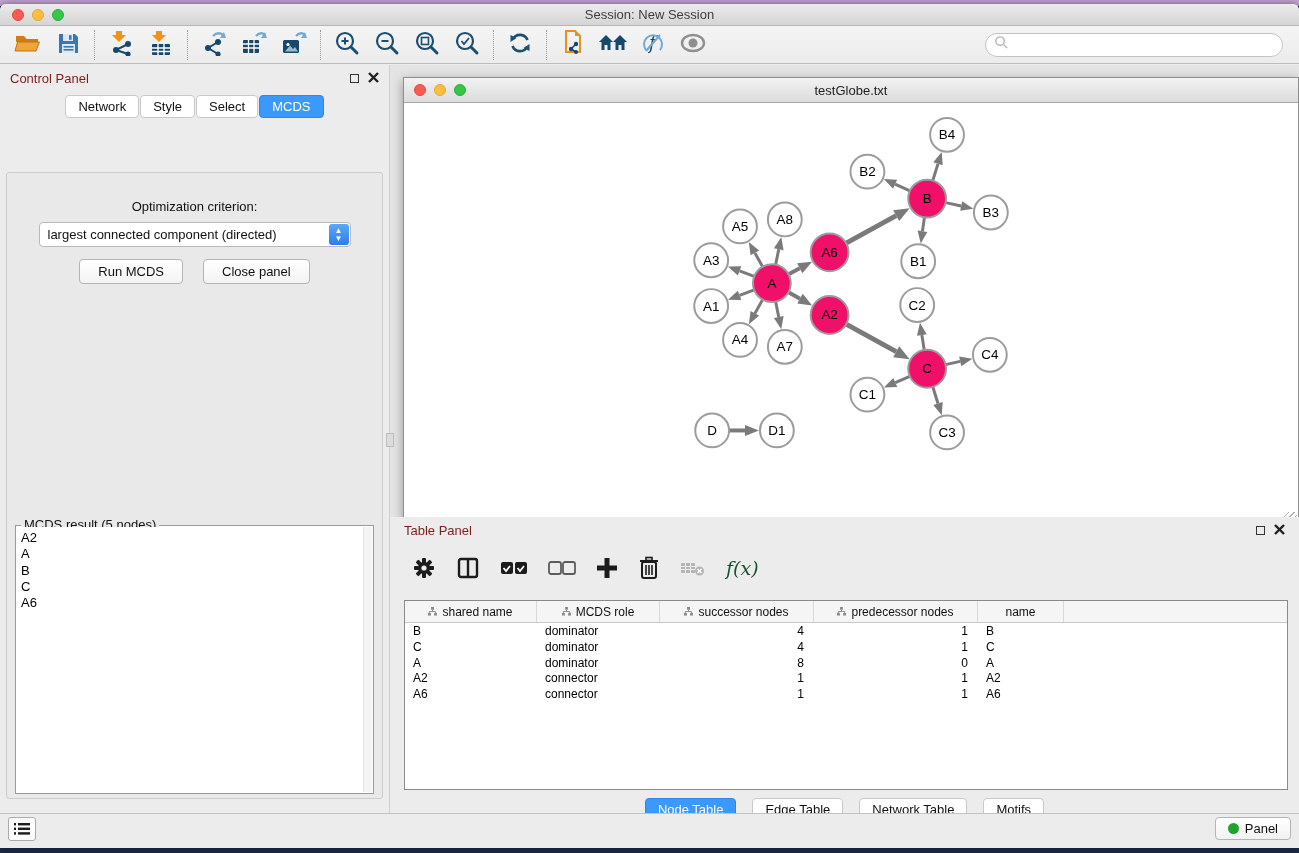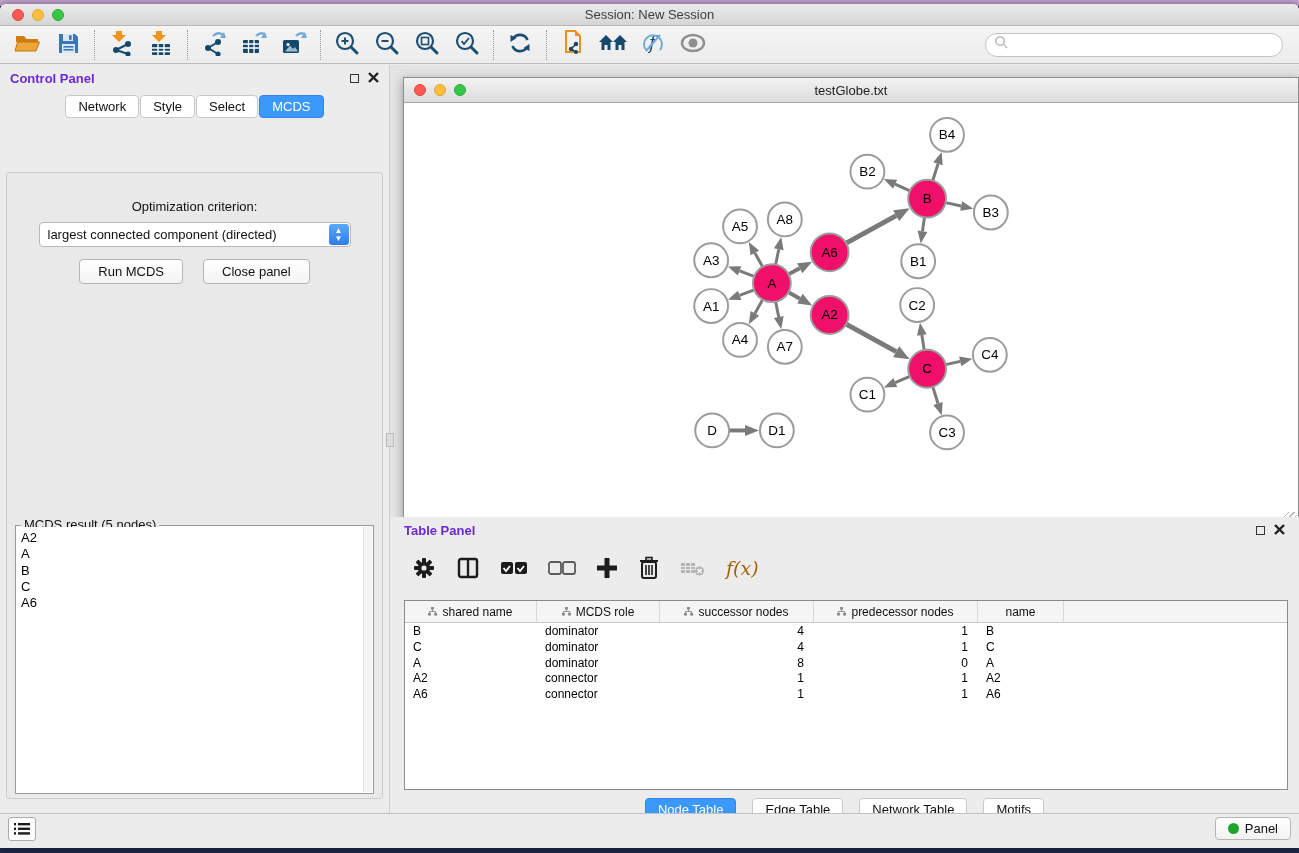--- a/index.html
+++ b/index.html
@@ -23,21 +23,21 @@
   .tsep { width:1px; height:30px; border-left:1px dotted #9a9a9a; margin:0 6px; }
   .searchbox { margin-left:auto; margin-right:8px; width:298px; height:24px; background:#fff; border:1px solid #c3c3c3; border-radius:13px; display:flex; align-items:center; padding-left:8px; }
   .searchbox svg { opacity:.55; }
 
   
   .main { position:absolute; top:61px; left:0; right:0; bottom:35px; display:flex; }
 
   
   .cpanel { width:390px; background:#ececec; position:relative; border-right:1px solid #cfcfcf; }
   .panel-head { height:26px; display:flex; align-items:center; padding:0 10px; }
-  .panel-head .ptitle { font-size:13px; color:#6d28d9;font-weight:bold; }
+  .panel-head .ptitle { font-size:13px; color:#7f1d1d; }
   .panel-head .pbtns { margin-left:auto; display:flex; gap:9px; align-items:center; }
   .float-box { width:9px; height:9px; border:1.5px solid #333; display:inline-block; }
   .cp-tabs { display:flex; justify-content:center; gap:1px; position:relative; z-index:2; margin-top:4px; }
   .cp-tab { background:#fff; border:1px solid #c9c9c9; font-size:13px; padding:3px 12px; border-radius:4px; color:#111; }
   .cp-tab.active { background:#3b99fc; border-color:#2f86e8; color:#fff; }
   .cp-body { position:absolute; top:107px; left:6px; right:6px; bottom:14px; background:#e9e9e9; border:1px solid #cccccc; border-radius:3px; }
   .opt-label { text-align:center; font-size:13px; color:#111; margin-top:26px; }
   .dropdown { margin:8px auto 0; width:312px; height:25px; background:#fff; border:1px solid #b9b9b9; border-radius:4px; display:flex; align-items:center; position:relative; }
   .dropdown .dval { font-size:13px; padding-left:8px; color:#111; white-space:nowrap; }
   .stepper { position:absolute; right:1px; top:1px; bottom:1px; width:20px; border-radius:3px; background:linear-gradient(#5aa9f7,#2d7de9); display:flex; flex-direction:column; align-items:center; justify-content:center; gap:1px; }
@@ -72,21 +72,21 @@
   .td.num { text-align:right; padding-right:10px; }
   .tp-tabs { position:absolute; left:0; right:0; top:281px; display:flex; justify-content:center; gap:16px; }
   .tp-tab { background:#fff; border:1px solid #c9c9c9; font-size:13px; padding:3px 12px; border-radius:4px; color:#111; }
   .tp-tab.active { background:#3b99fc; border-color:#2f86e8; color:#fff; }
 
   
   .statusbar { position:absolute; bottom:5px; left:0; width:1299px; height:30px; background:#ececec; border-top:1px solid #c2c2c2; display:flex; align-items:center; padding:0 8px; }
   .listbtn { width:28px; height:24px; background:#fdfdfd; border:1px solid #ababab; border-radius:3px; display:flex; align-items:center; justify-content:center; }
   .membtn { margin-left:auto; height:23px; background:linear-gradient(#ffffff,#f2f2f2); border:1px solid #b5b5b5; border-radius:4px; display:flex; align-items:center; gap:6px; padding:0 12px; font-size:13px; color:#111; }
   .memdot { width:11px; height:11px; border-radius:50%; background:#1ea32c; }
-  .fx-gray { font-family:"DejaVu Serif","Liberation Serif",serif; font-style:italic; font-size:19px; color:#a16207;text-align:right; }
+  .fx-gray { font-family:"DejaVu Serif","Liberation Serif",serif; font-style:italic; font-size:19px; color:#14532d;text-align:right; }
 </style>
 </head>
 <body>
 
 <div class="wallpaper-top"></div>
 
 <div class="app">
 
   <div class="titlebar">
     <div class="lights">

